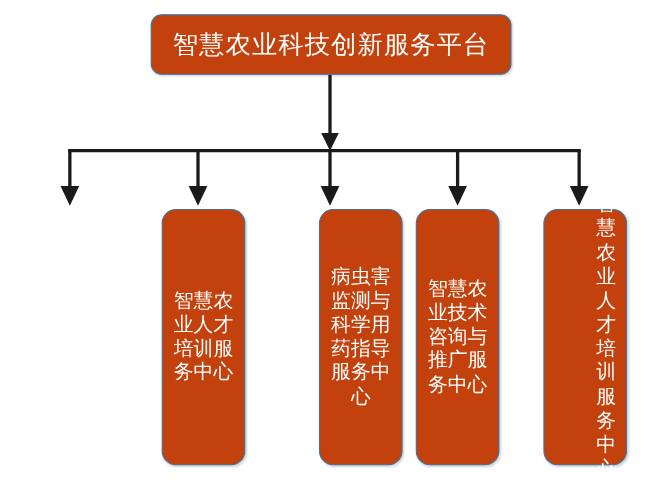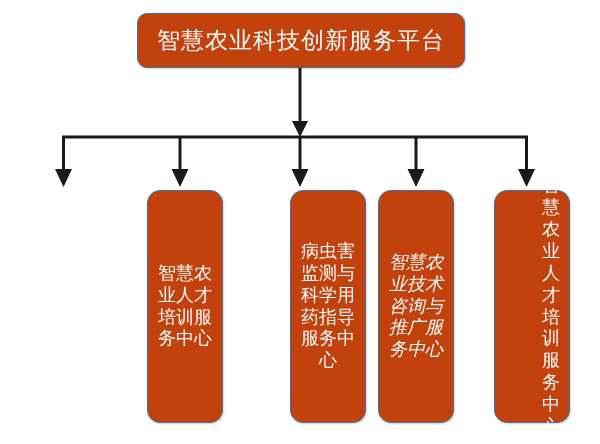--- a/index.html
+++ b/index.html
@@ -61,21 +61,21 @@
   }
   .child-label {
     display: block;
     width: 100%;
     word-break: break-all;
     white-space: normal;
   }
   .c1 { left: 31px; }
   .c2 { left: 147px; }
   .c3 { left: 262px; margin-left: 28px; }
-  .c4 { left: 378px; font-style: italic; }
+  .c4 { left: 378px; }
   .c5 { left: 494px; padding-left: 44px; }
 </style>
 </head>
 <body>
 
 <div id="diagram">
 
   <svg class="connectors" viewBox="0 0 600 444" width="600" height="444" xmlns="http://www.w3.org/2000/svg">
 
     <line x1="300" y1="68" x2="300" y2="124" stroke="#1a1a1a" stroke-width="3"></line>

